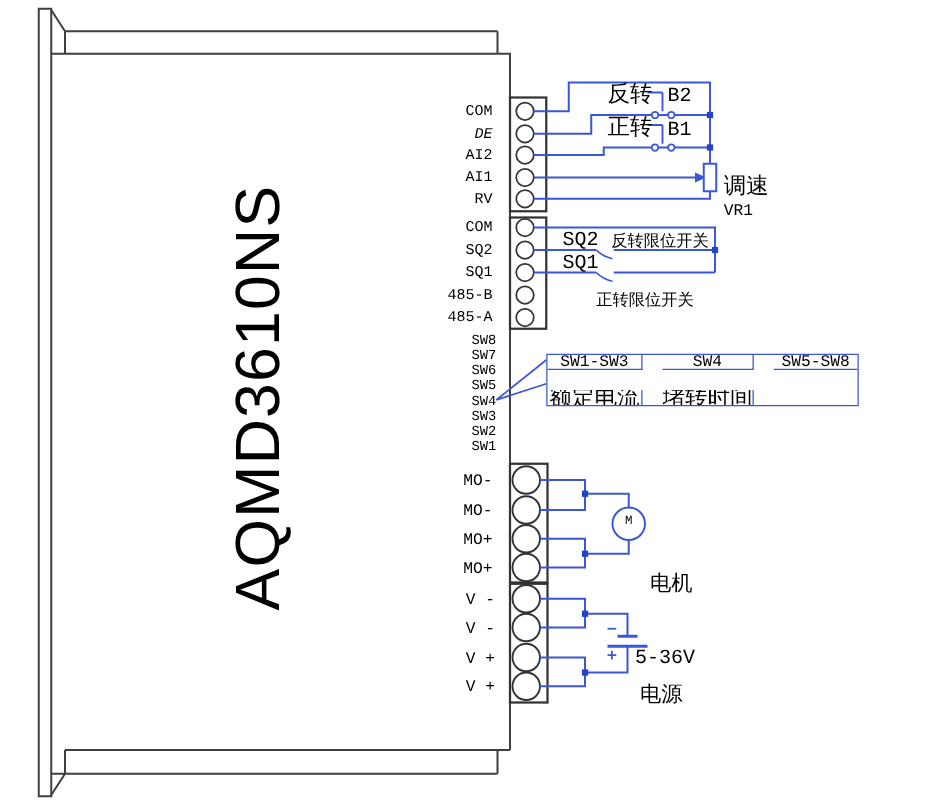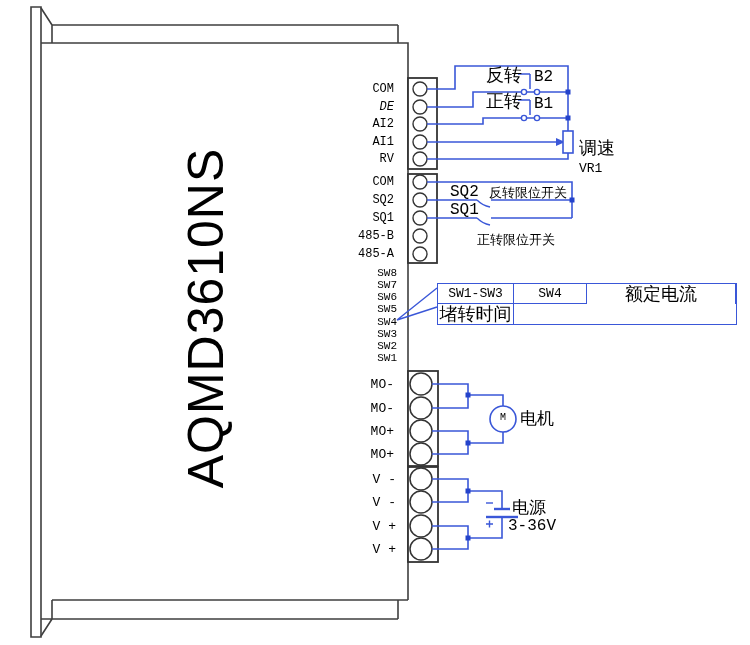--- a/index.html
+++ b/index.html
@@ -7,28 +7,28 @@
          font-family:"Liberation Sans",sans-serif;color:#000;}
   #stage svg{position:absolute;left:0;top:0;}
   .lbl{position:absolute;white-space:nowrap;color:#000;}
   .mono{font-family:"Liberation Mono","DejaVu Sans Mono",monospace;}
   .cjk{font-family:"Liberation Sans","DejaVu Sans",sans-serif;}
   .t12{font-size:12px;line-height:14px;}
   .t11{font-size:11px;line-height:12px;}
   .t13{font-size:13px;line-height:15px;}
   .t14{font-size:16px;line-height:16px;}
   .t15{font-size:18px;line-height:17px;}
-  .t17{font-size:17px;line-height:19px;}
+  .t17{font-size:17px;line-height:19px;margin-top:48px;}
   .ralign{text-align:right;}
   #title{position:absolute;left:-54px;top:290px;width:520px;height:56px;
          transform:rotate(-90deg);text-align:center;line-height:56px;
          font-size:50px;letter-spacing:1px;color:#000;}
-  #dip-table{position:absolute;left:437px;top:283px;width:300px;height:42px;
+  #dip-table{position:absolute;left:437px;top:283px;width:250px;height:42px;
              border:1.5px solid #3a57d8;box-sizing:border-box;display:grid;
-             grid-template-columns:76px 73px 1fr;grid-template-rows:1fr 1fr;}
+             grid-template-columns:76px 73px 1fr;grid-template-rows:1fr 1fr;gap:16px;}
   #dip-table .cell{border-right:1.5px solid #3a57d8;border-bottom:1.5px solid #3a57d8;
                    display:flex;align-items:center;justify-content:center;
                    box-sizing:border-box;overflow:hidden;}
   #dip-table .cell.last-col{border-right:none;}
   #dip-table .cell.last-row{border-bottom:none;}
   .mlab{position:absolute;left:491px;top:412px;width:24px;text-align:center;
         font-size:10px;font-family:"Liberation Mono","DejaVu Sans Mono",monospace;}
 </style>
 </head>
 <body>
@@ -177,23 +177,24 @@
   <div class="lbl cjk t15" style="left:579px;top:140px;">调速</div>
 
   <div class="lbl mono t14" style="left:450px;top:184px;">SQ2</div>
   <div class="lbl cjk t13" style="left:489px;top:185px;">反转限位开关</div>
   <div class="lbl mono t14" style="left:450px;top:202px;">SQ1</div>
   <div class="lbl cjk t13" style="left:477px;top:203px;margin-top:29px;">正转限位开关</div>
 
   <div id="dip-table">
     <div class="cell mono t13">SW1-SW3</div>
     <div class="cell mono t13">SW4</div>
+    <div class="cell mono t13 last-col">SW5-SW8</div>
     <div class="cell cjk t15 last-row">额定电流</div>
     <div class="cell cjk t15 last-row">堵转时间</div>
   </div>
 
   <div class="mlab">M</div>
   <div class="lbl cjk t17" style="left:520px;top:409px;">电机</div>
 
   <div class="lbl cjk t17" style="left:512px;top:498px;">电源</div>
-  <div class="lbl mono t14" style="left:508px;top:518px;">3-36V</div>
+  <div class="lbl mono t14" style="left:508px;top:518px;">5-36V</div>
 
 </div>
 
 </body></html>

